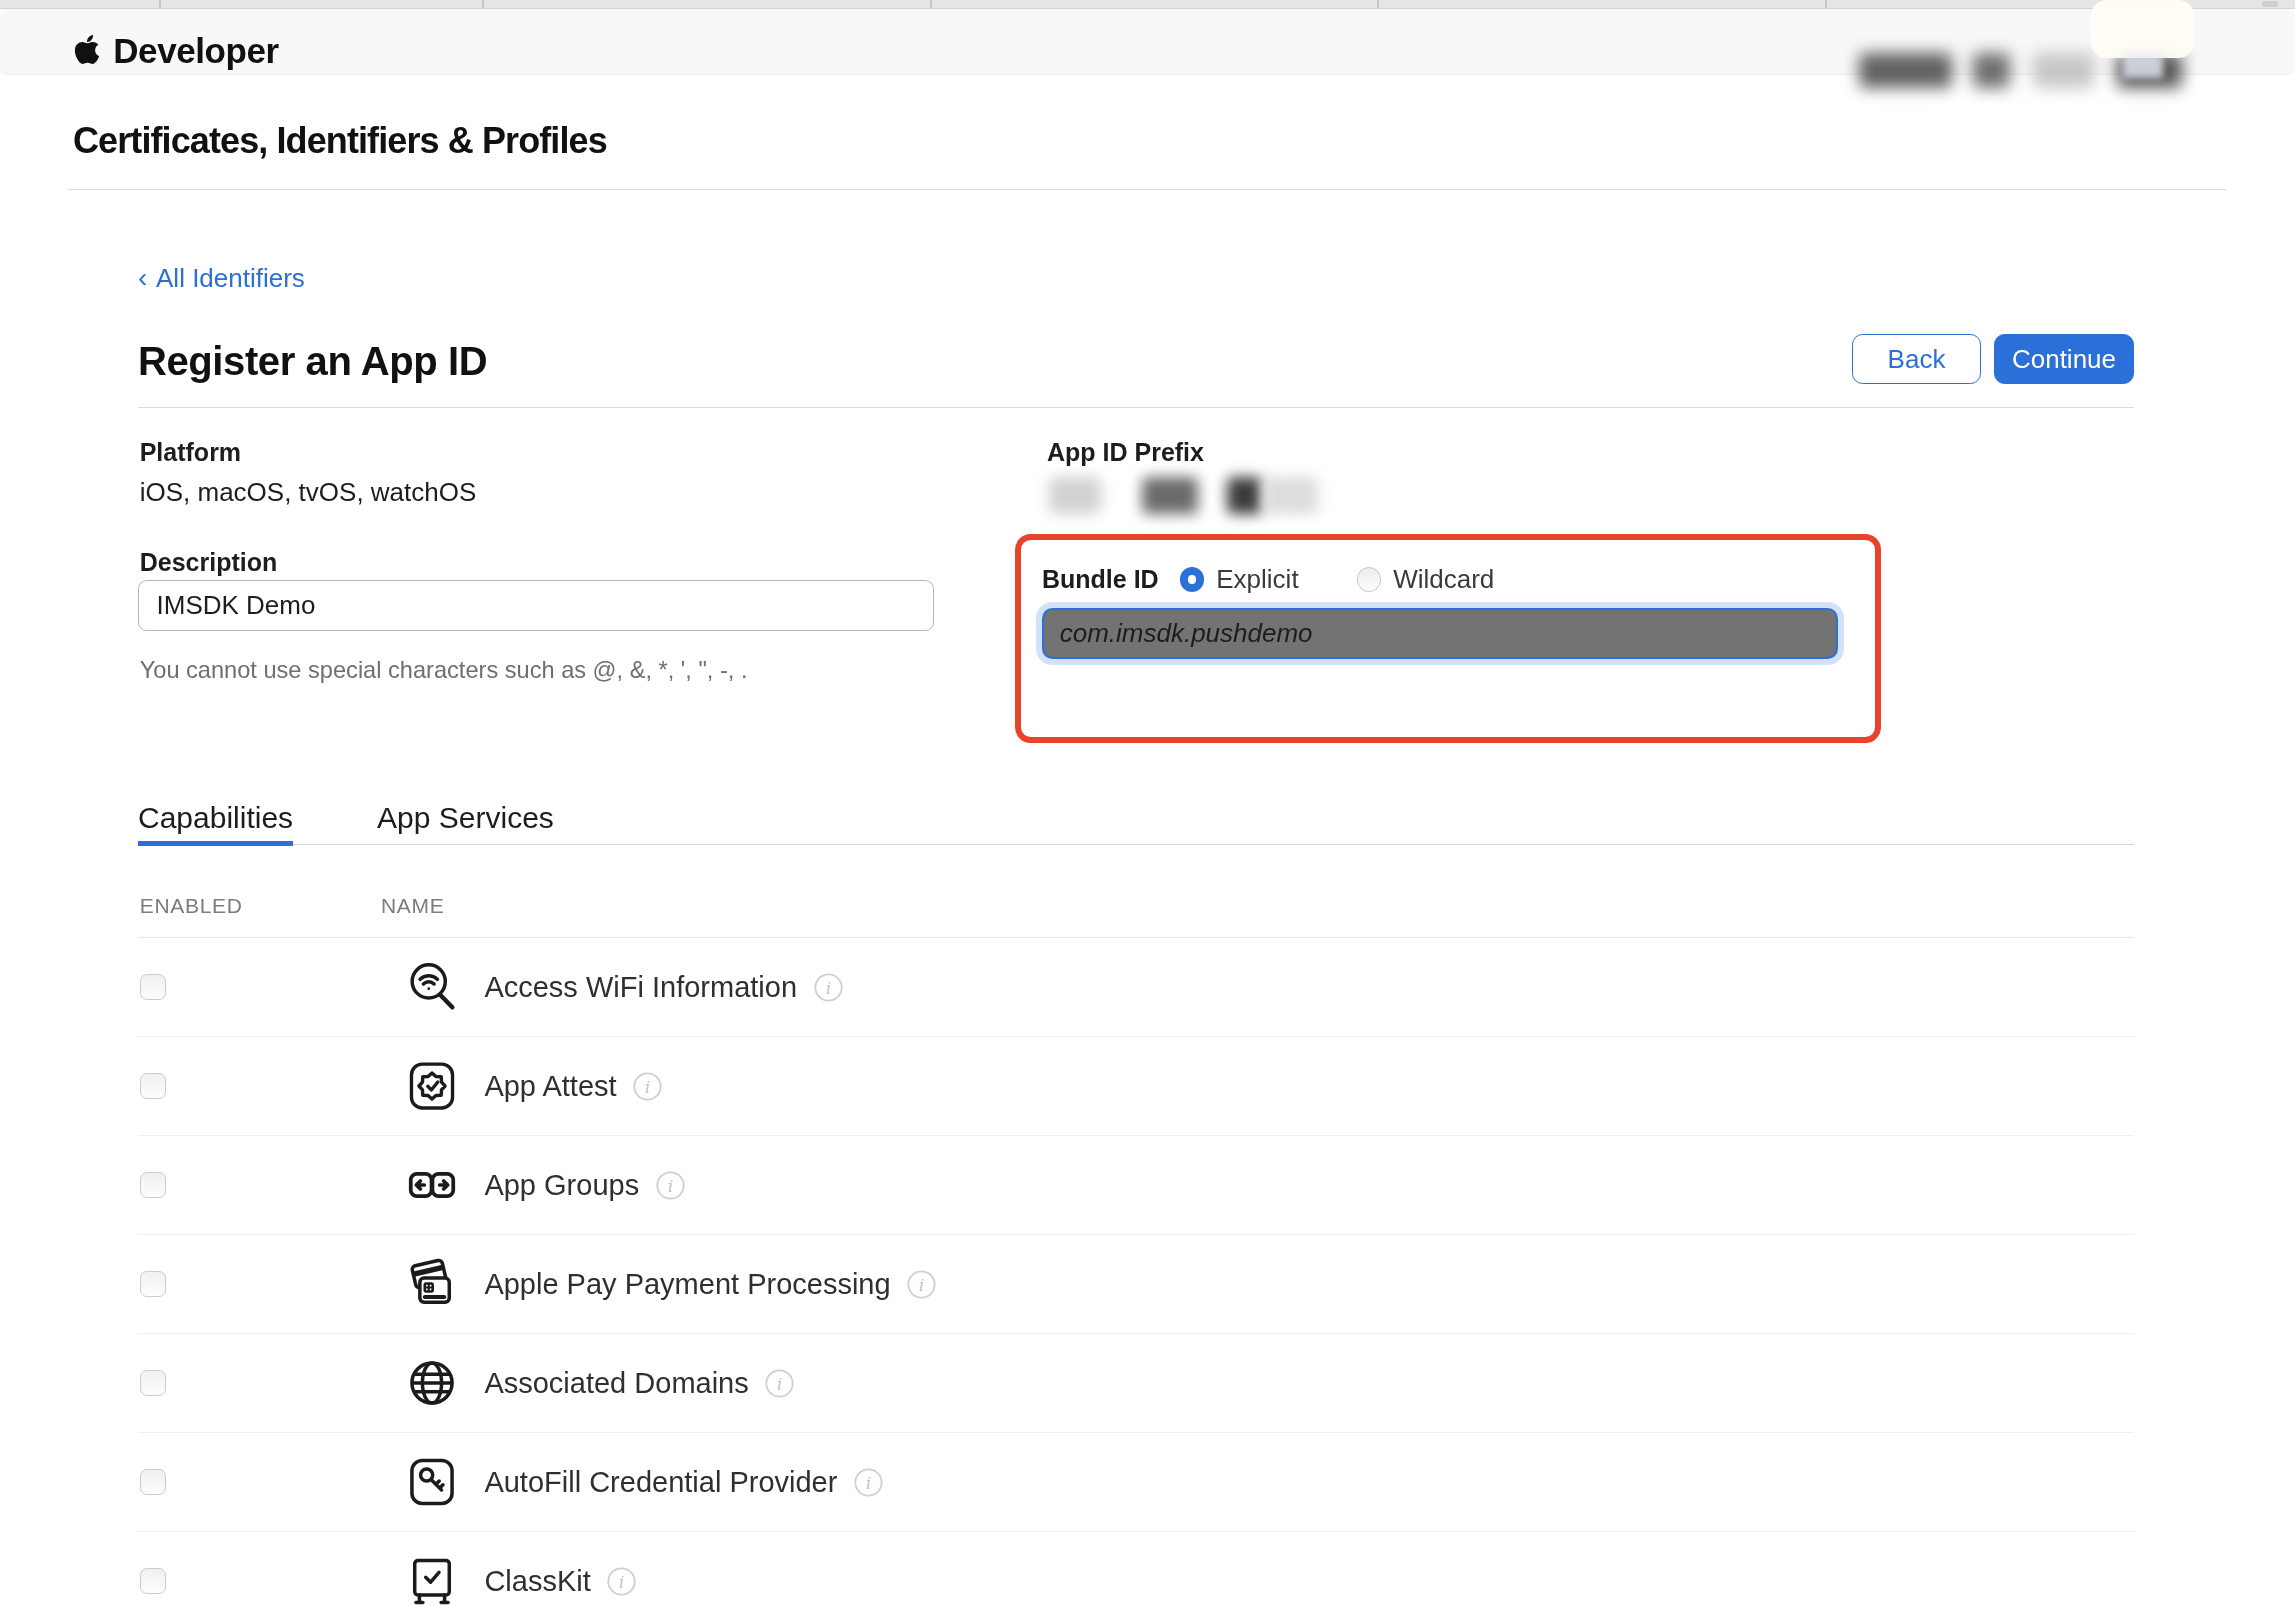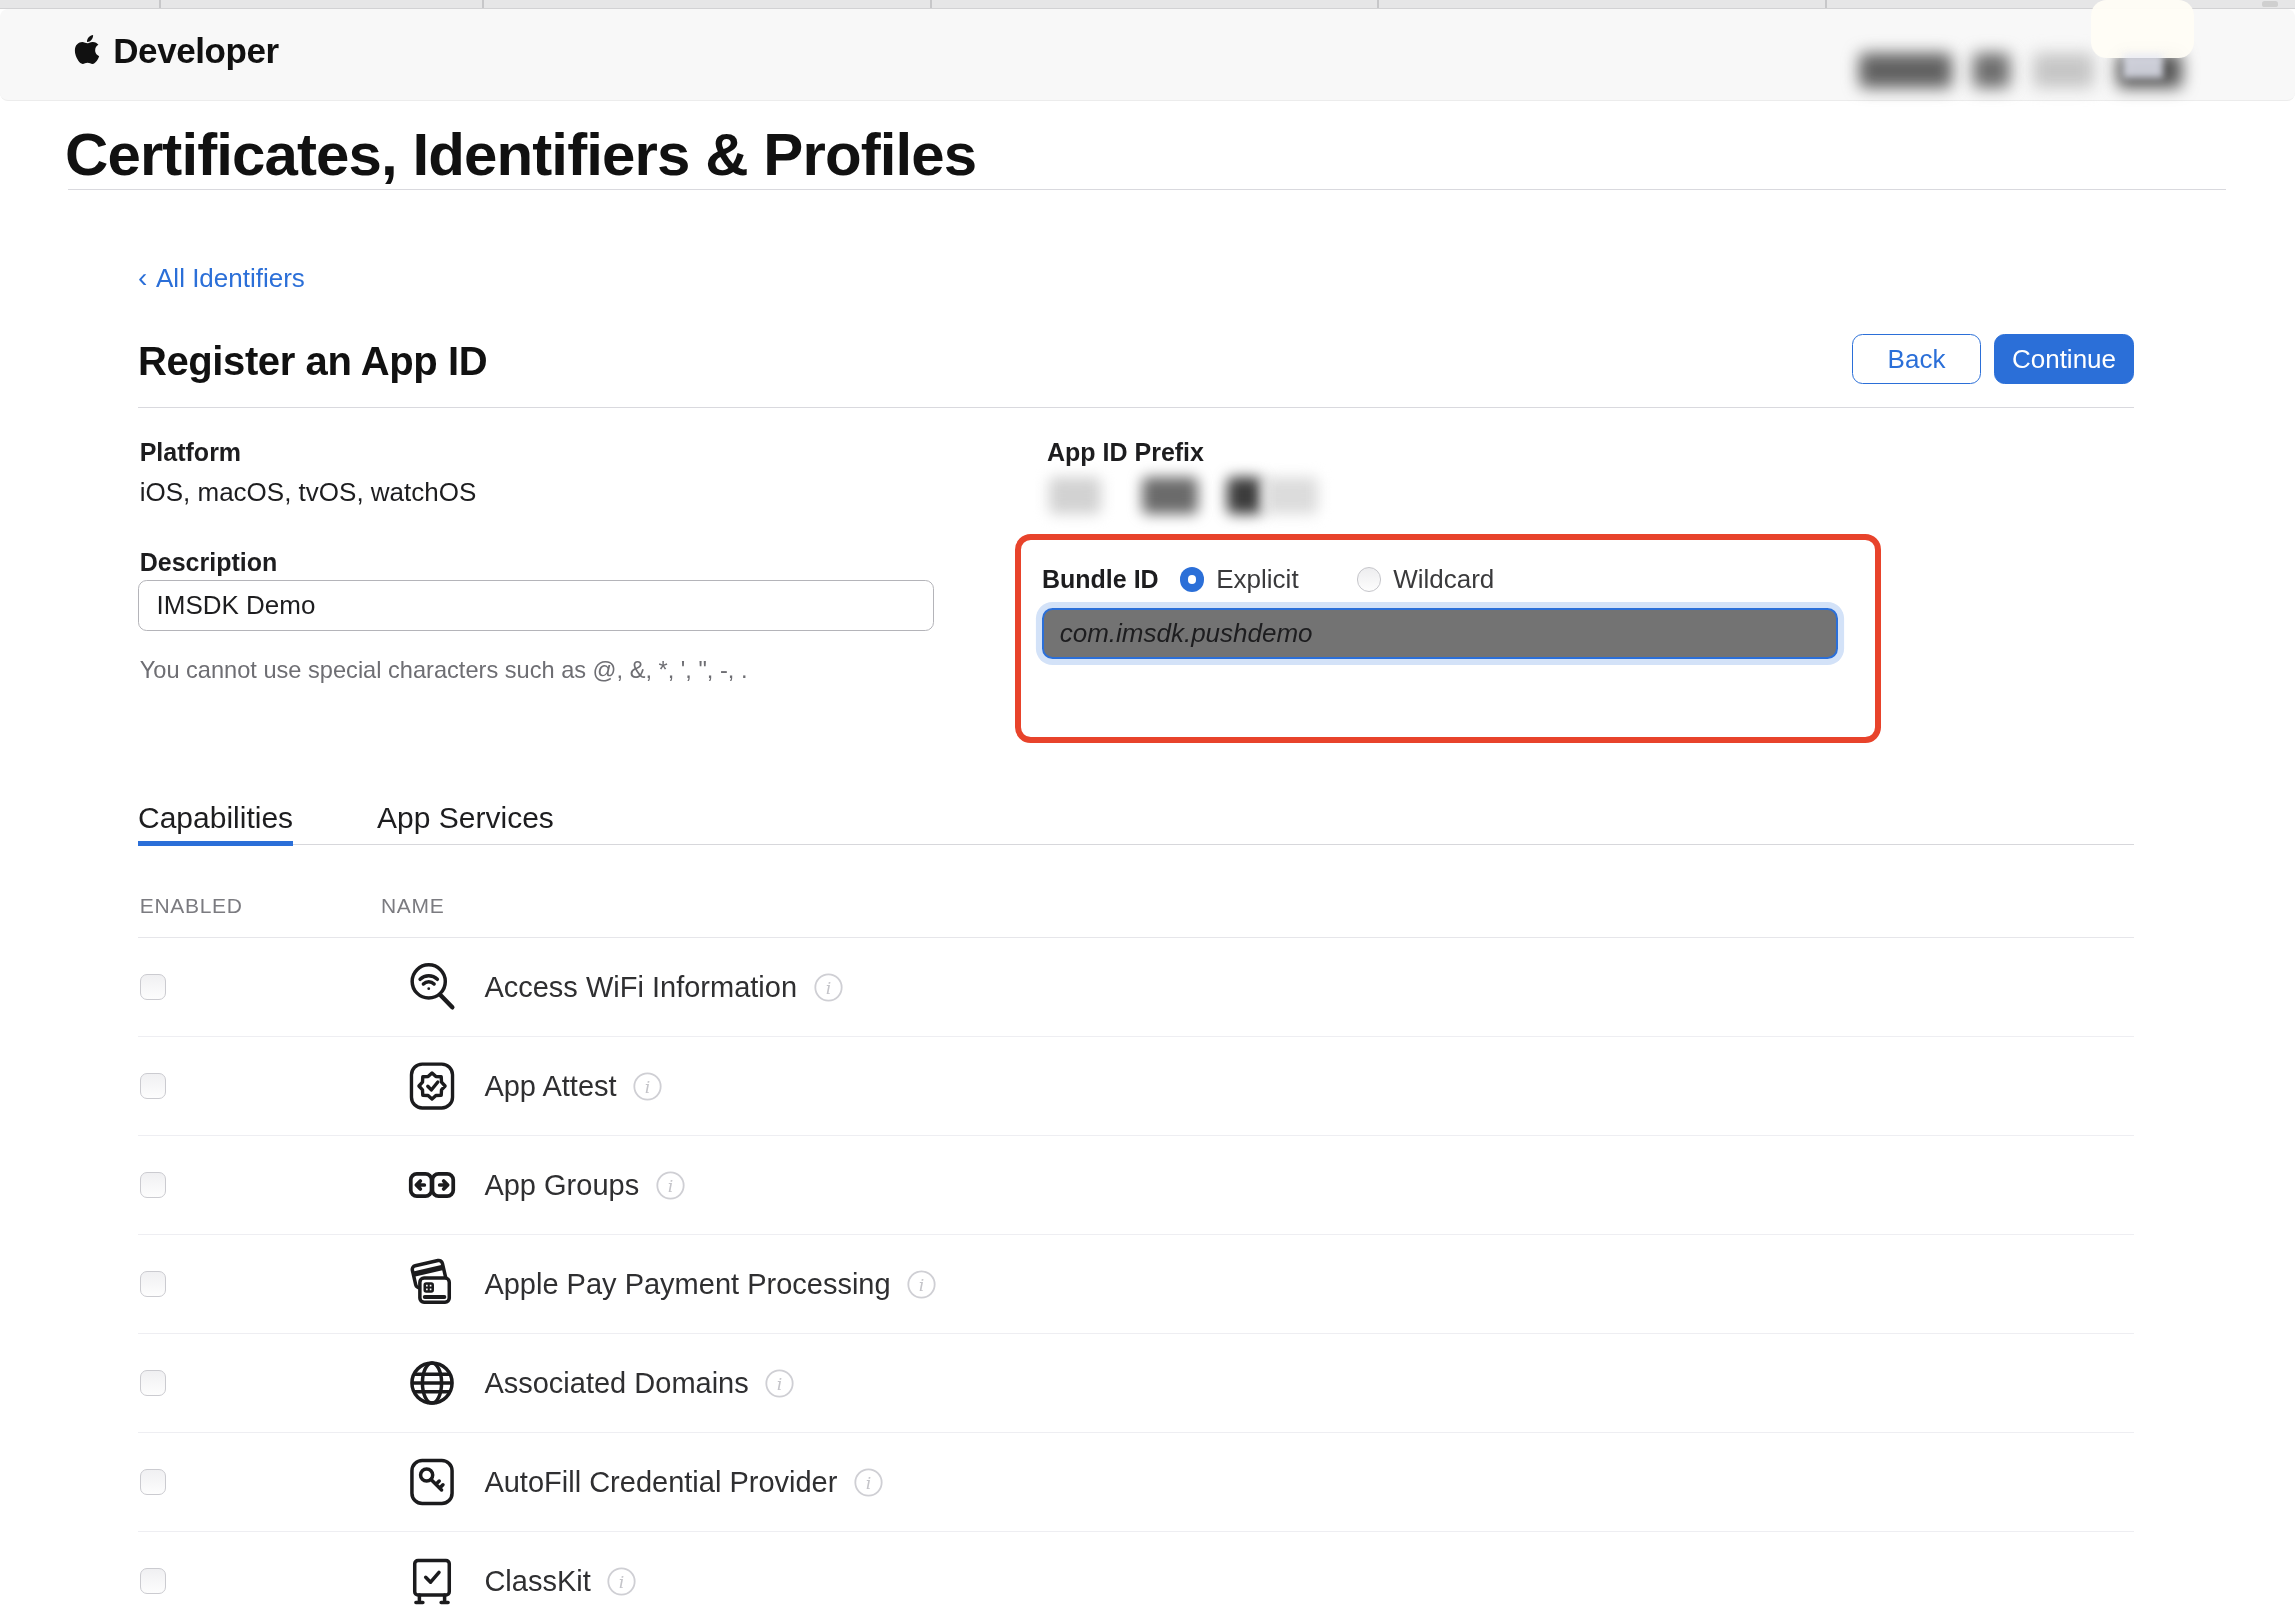--- a/index.html
+++ b/index.html
@@ -7,37 +7,37 @@
     font-family:"Liberation Sans", sans-serif; color:#1d1d1f; }
 
   
   .tabstrip { position:absolute; left:0; top:0; width:2295px; height:8.7px;
     background:#e6e6e7; border-bottom:0.9px solid #d2d2d4; }
   .tabstrip .tdiv { position:absolute; top:0; width:1.7px; height:7.9px; background:#c7c7c9; }
   .strip-thumb { position:absolute; top:0.9px; left:2262px; width:15.7px; height:6.1px;
     background:#cfcfcf; border-radius:2.6px; }
 
   
-  .site-header { position:absolute; left:0; top:8.7px; width:2295px; height:92px;
+  .site-header { position:absolute; left:0; top:8.7px; width:2295px; height:66px;
     background:#f8f8f8; border-bottom:0.9px solid #ececec;border-radius:8px; }
   .brand { position:absolute; left:73px; top:0; height:84px; display:flex; align-items:center; gap:12.2px; }
   .brand svg { width:28px; height:33px; }
   .brand-name { font-size:35px; font-weight:600; color:#111; letter-spacing:-0.4px; }
   .blur-block { position:absolute; top:44px; height:35px; border-radius:5.2px; filter:blur(7.9px); }
   .bb1 { left:1859px; width:93px; background:#616161; }
   .bb2 { left:1973px; width:37px;  background:#6e6e6e; }
   .bb3 { left:2033px; width:61px;  background:#c6c6c6; }
   .bb4 { left:2117px; width:65px;  background:#555; }
   .white-blob { position:absolute; left:2091px; top:-8.7px; width:103px; height:58px;
     background:#fffdf6; border-radius:15.7px; opacity:.95; }
   .lav-blob { position:absolute; left:2123px; top:45px; width:40px; height:24.4px;
     background:#e8eaf6; filter:blur(3.5px); opacity:.8; }
 
   
-  .page-title { position:absolute; left:65px; top:120px; font-size:60px; font-weight:700;
+  .page-title { position:absolute; left:73px; top:120px; font-size:36px; font-weight:700;
     letter-spacing:-0.9px; color:#111; }
   .title-divider { position:absolute; left:68px; top:189px; width:2158px; height:0.9px; background:#d9d9de; }
 
   
   .content { position:absolute; left:138px; top:201px; width:1996px; height:1405px; }
 
   .breadcrumb { position:absolute; left:0; top:61px; font-size:26px; color:#2b6fd8;
     cursor:pointer; text-decoration:none; display:flex; align-items:baseline; gap:8.7px; }
   .breadcrumb .chev { font-size:28px; }
 

